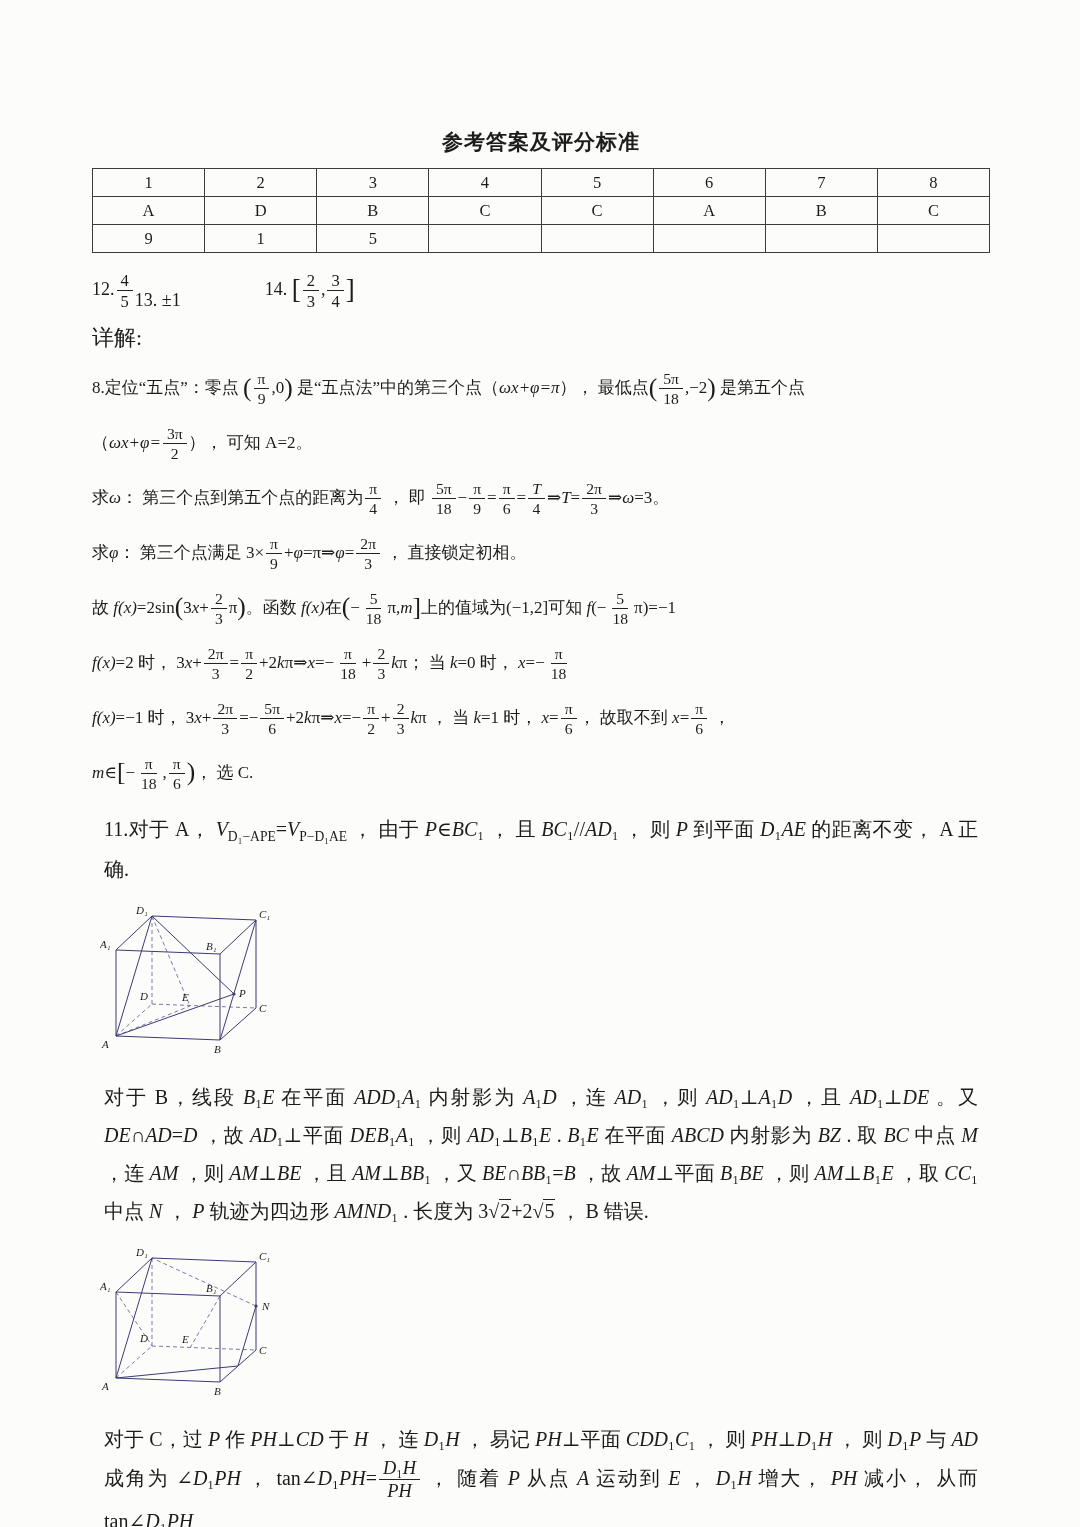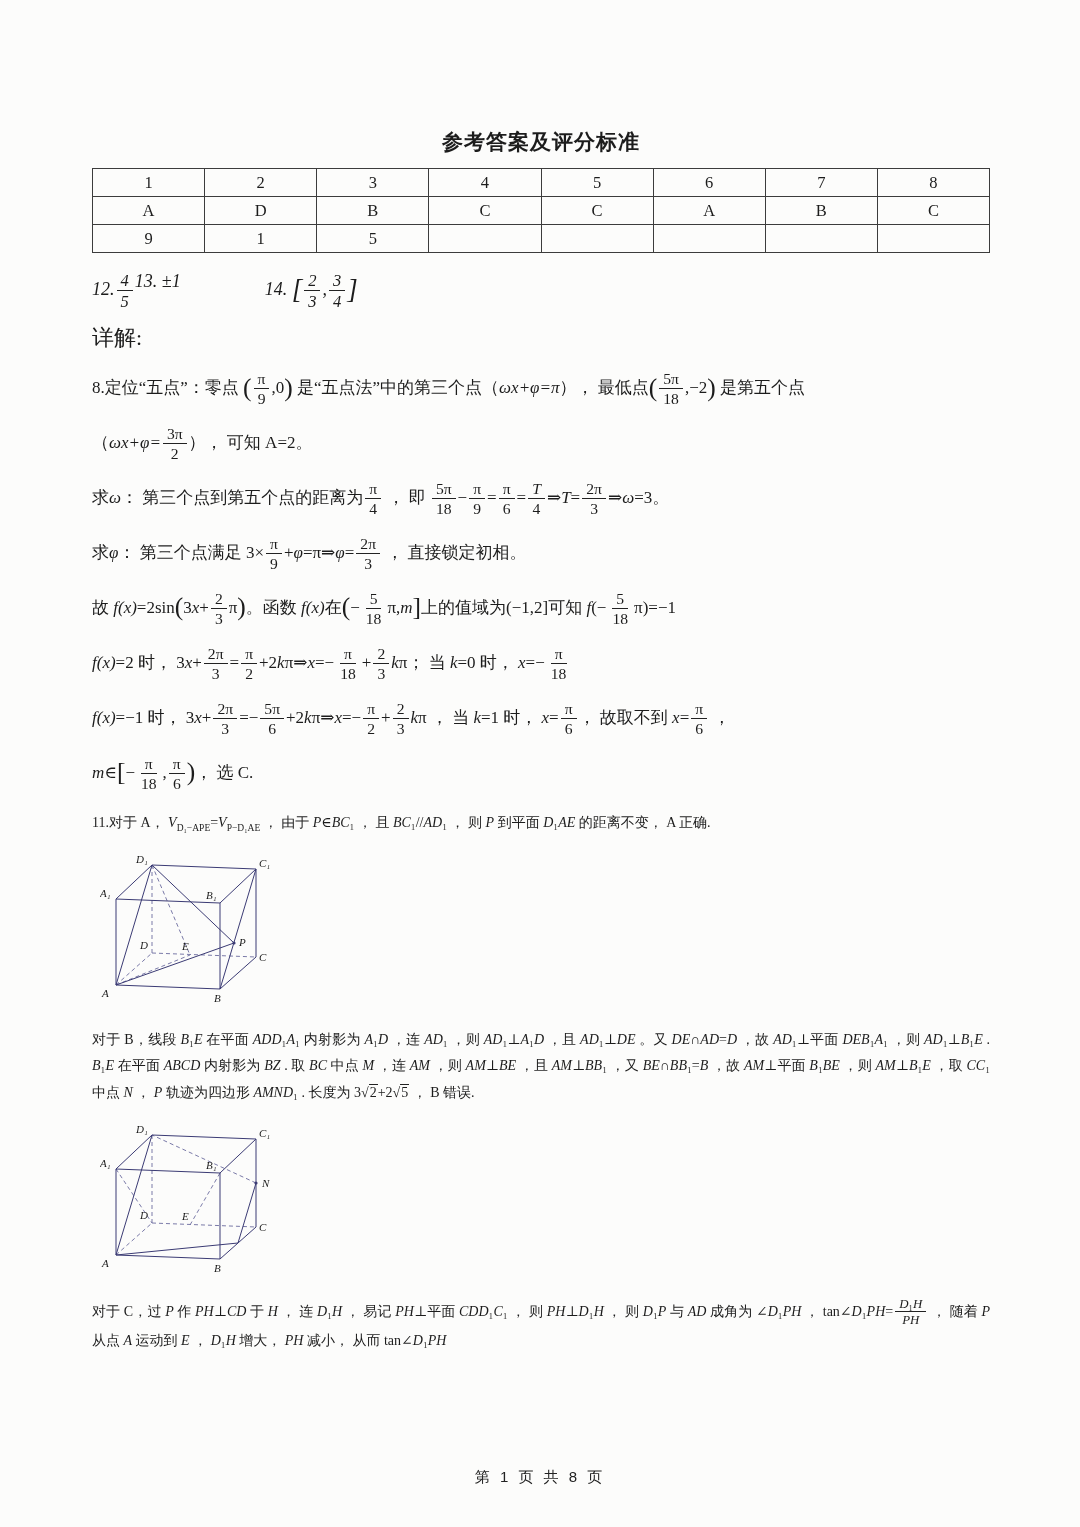--- a/index.html
+++ b/index.html
@@ -4,26 +4,26 @@
 <style>
   html,body{margin:0;padding:0;background:#e9e9e7;}
   .page{
     width:1080px;min-height:1527px;margin:0 auto;background:#fcfcfb;position:relative;
     box-sizing:border-box;padding:128px 90px 90px 92px;
     font-family:"Liberation Serif","DejaVu Serif",serif;color:#1c1c1c;
   }
   .title{font-size:21px;font-weight:bold;text-align:center;margin:0 0 12px 0;letter-spacing:1px;}
   table.ans{width:100%;border-collapse:collapse;table-layout:fixed;}
   table.ans td{border:1px solid #3c3c3c;height:27px;text-align:center;font-size:16.5px;padding:0;}
-  .fillline{display:flex;align-items:flex-start;margin:18px 0 8px 0;font-size:18px;font-style:italic;}
+  .fillline{display:flex;align-items:flex-end;margin:18px 0 8px 0;font-size:18px;}
   .fillline .q13{}
   .fillline .q14{margin-left:84px;}
   .detail{font-size:22px;margin:12px 0 2px 0;}
   .mline{font-size:17px;margin:17px 0;line-height:1.45;}
-  .para{font-size:14px;line-height:1.9;text-align:justify;margin:14px 0;}
+  .para{font-size:20px;line-height:1.9;text-align:justify;margin:14px 12px;}
   .frac{display:inline-flex;flex-direction:column;align-items:center;vertical-align:middle;
         margin:0 2px;line-height:1.15;font-size:0.92em;text-align:center;}
   .frac .num{padding:0 4px;border-bottom:1px solid #222;display:block;}
   .frac .den{padding:1px 4px 0 4px;display:block;}
   .big{font-size:1.5em;vertical-align:-0.1em;font-weight:400;display:inline-block;line-height:1;}
   sub{font-size:0.68em;}
   i{font-style:italic;}
   .sqrt .ol{border-top:1px solid #222;padding:0 1px;}
   .figure{margin:16px 0 4px 8px;}
   .figure svg text{font-size:11px;font-style:italic;fill:#1d1d1d;font-family:"Liberation Serif","DejaVu Serif",serif;}

